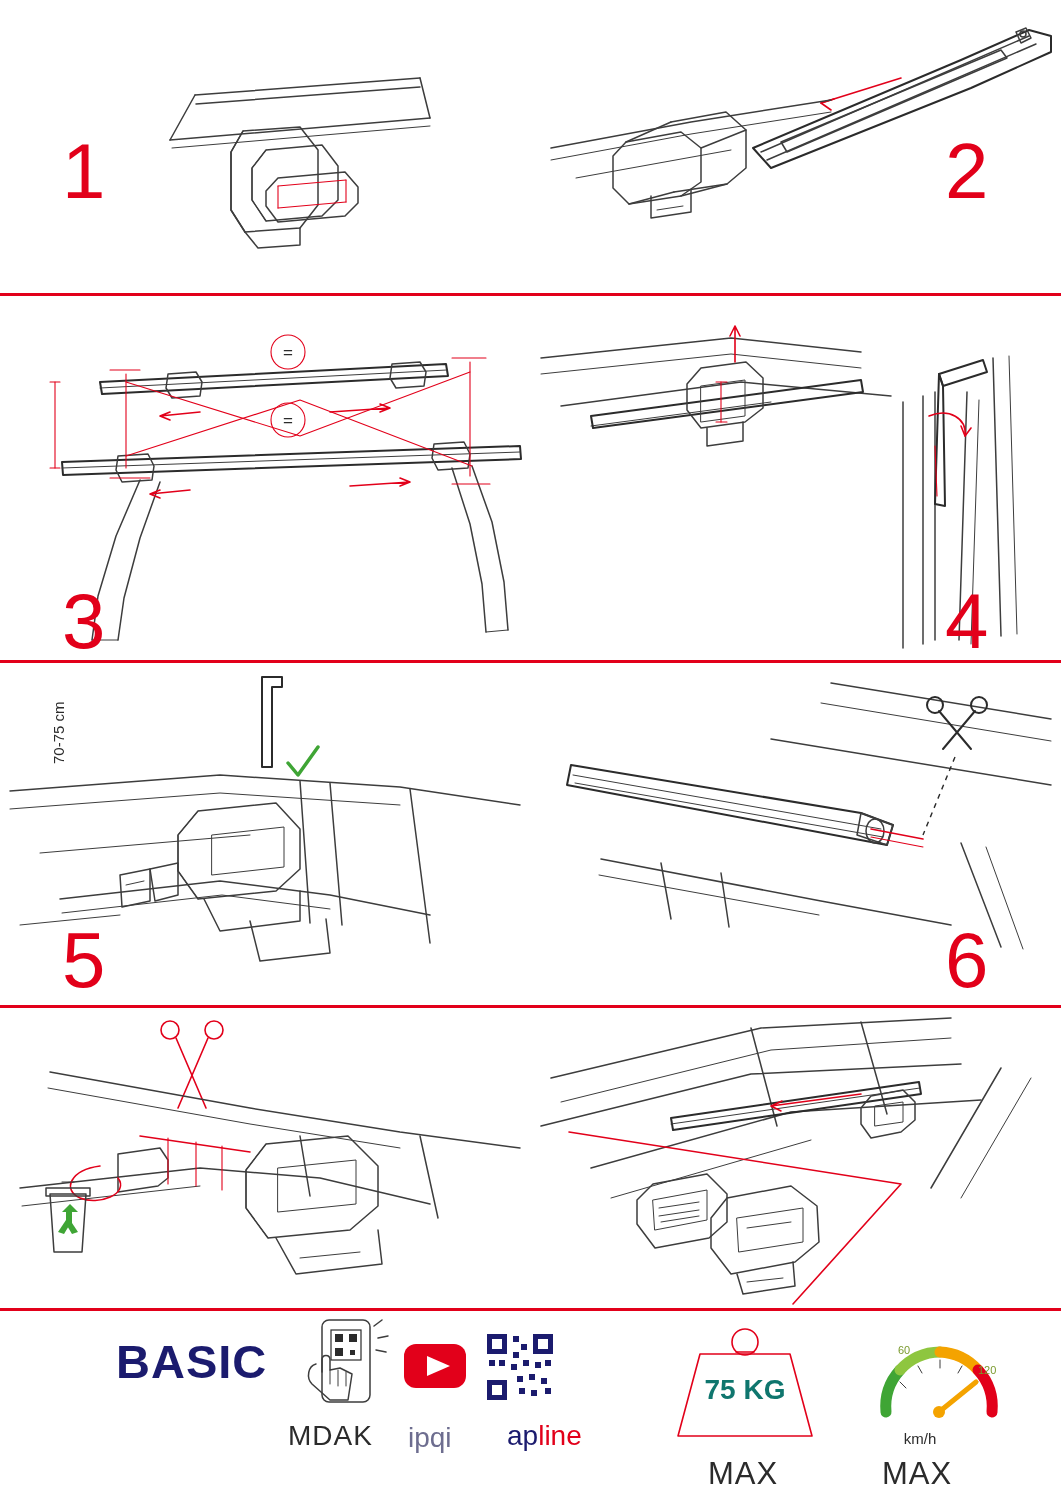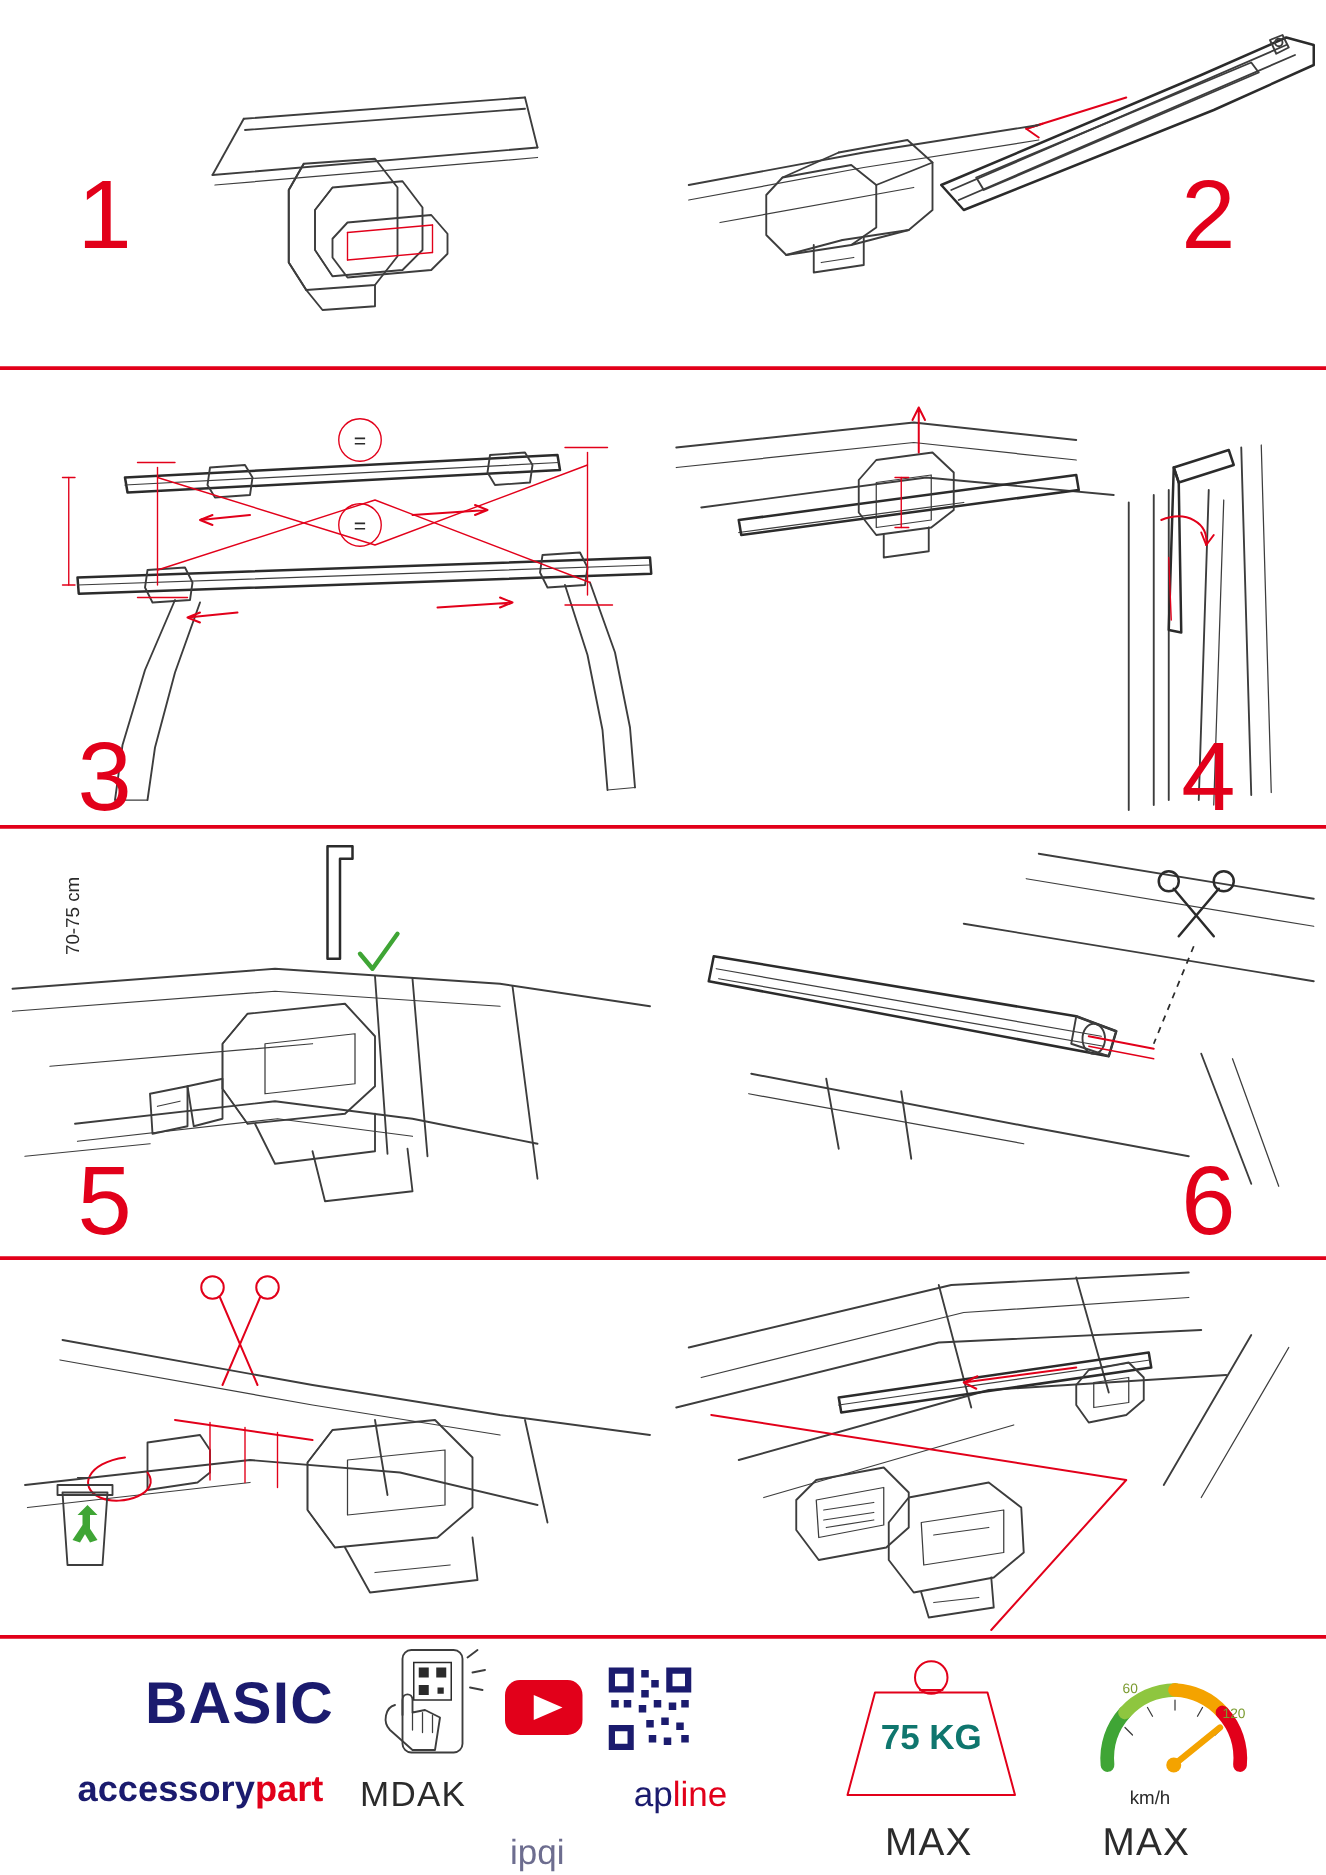--- a/index.html
+++ b/index.html
@@ -60,21 +60,21 @@
   }
   .brand-accessorypart .part{color:#e2001a;}
   .lbl-mdak{
     position:absolute;left:288px;top:112px;
     font-family:"Liberation Sans", sans-serif;
     font-size:28px;font-weight:500;color:#2b2b2b;letter-spacing:1px;text-align:center;
   }
   .lbl-ipqi{
     position:absolute;left:408px;top:114px;
     font-family:"Liberation Sans", sans-serif;
-    font-size:28px;color:#6d6d8f;margin-top:44px;
+    font-size:28px;color:#6d6d8f;
   }
   .lbl-apline{
     position:absolute;left:487px;top:112px;
     font-family:"Liberation Sans", sans-serif;
     font-size:28px;color:#1b1b6e;margin-left:20px;
   }
   .lbl-apline .line{color:#e2001a;}
   .weight-val{
     position:absolute;left:690px;top:66px;width:110px;text-align:center;
     font-family:"Liberation Sans", sans-serif;
@@ -402,23 +402,20 @@
   </div>
 
   <div class="sep s1"></div>
   <div class="sep s2"></div>
   <div class="sep s3"></div>
   <div class="sep s4"></div>
 
   <div class="footer">
 
     <div class="brand-basic">BASIC</div>
-    <div class="brand-accessorypart">
-      <span>accessory</span><span class="part">part</span>
-    </div>
 
     <svg class="draw" width="1061" height="192">
 
       <g>
         <rect class="ln" x="322" y="12" width="48" height="82" rx="7" fill="#ffffff"></rect>
         <rect x="331" y="22" width="30" height="30" fill="none" stroke="#2b2b2b" stroke-width="1.2"></rect>
         <rect x="335" y="26" width="8" height="8" fill="#2b2b2b"></rect>
         <rect x="349" y="26" width="8" height="8" fill="#2b2b2b"></rect>
         <rect x="335" y="40" width="8" height="8" fill="#2b2b2b"></rect>
         <rect x="350" y="42" width="5" height="5" fill="#2b2b2b"></rect>

